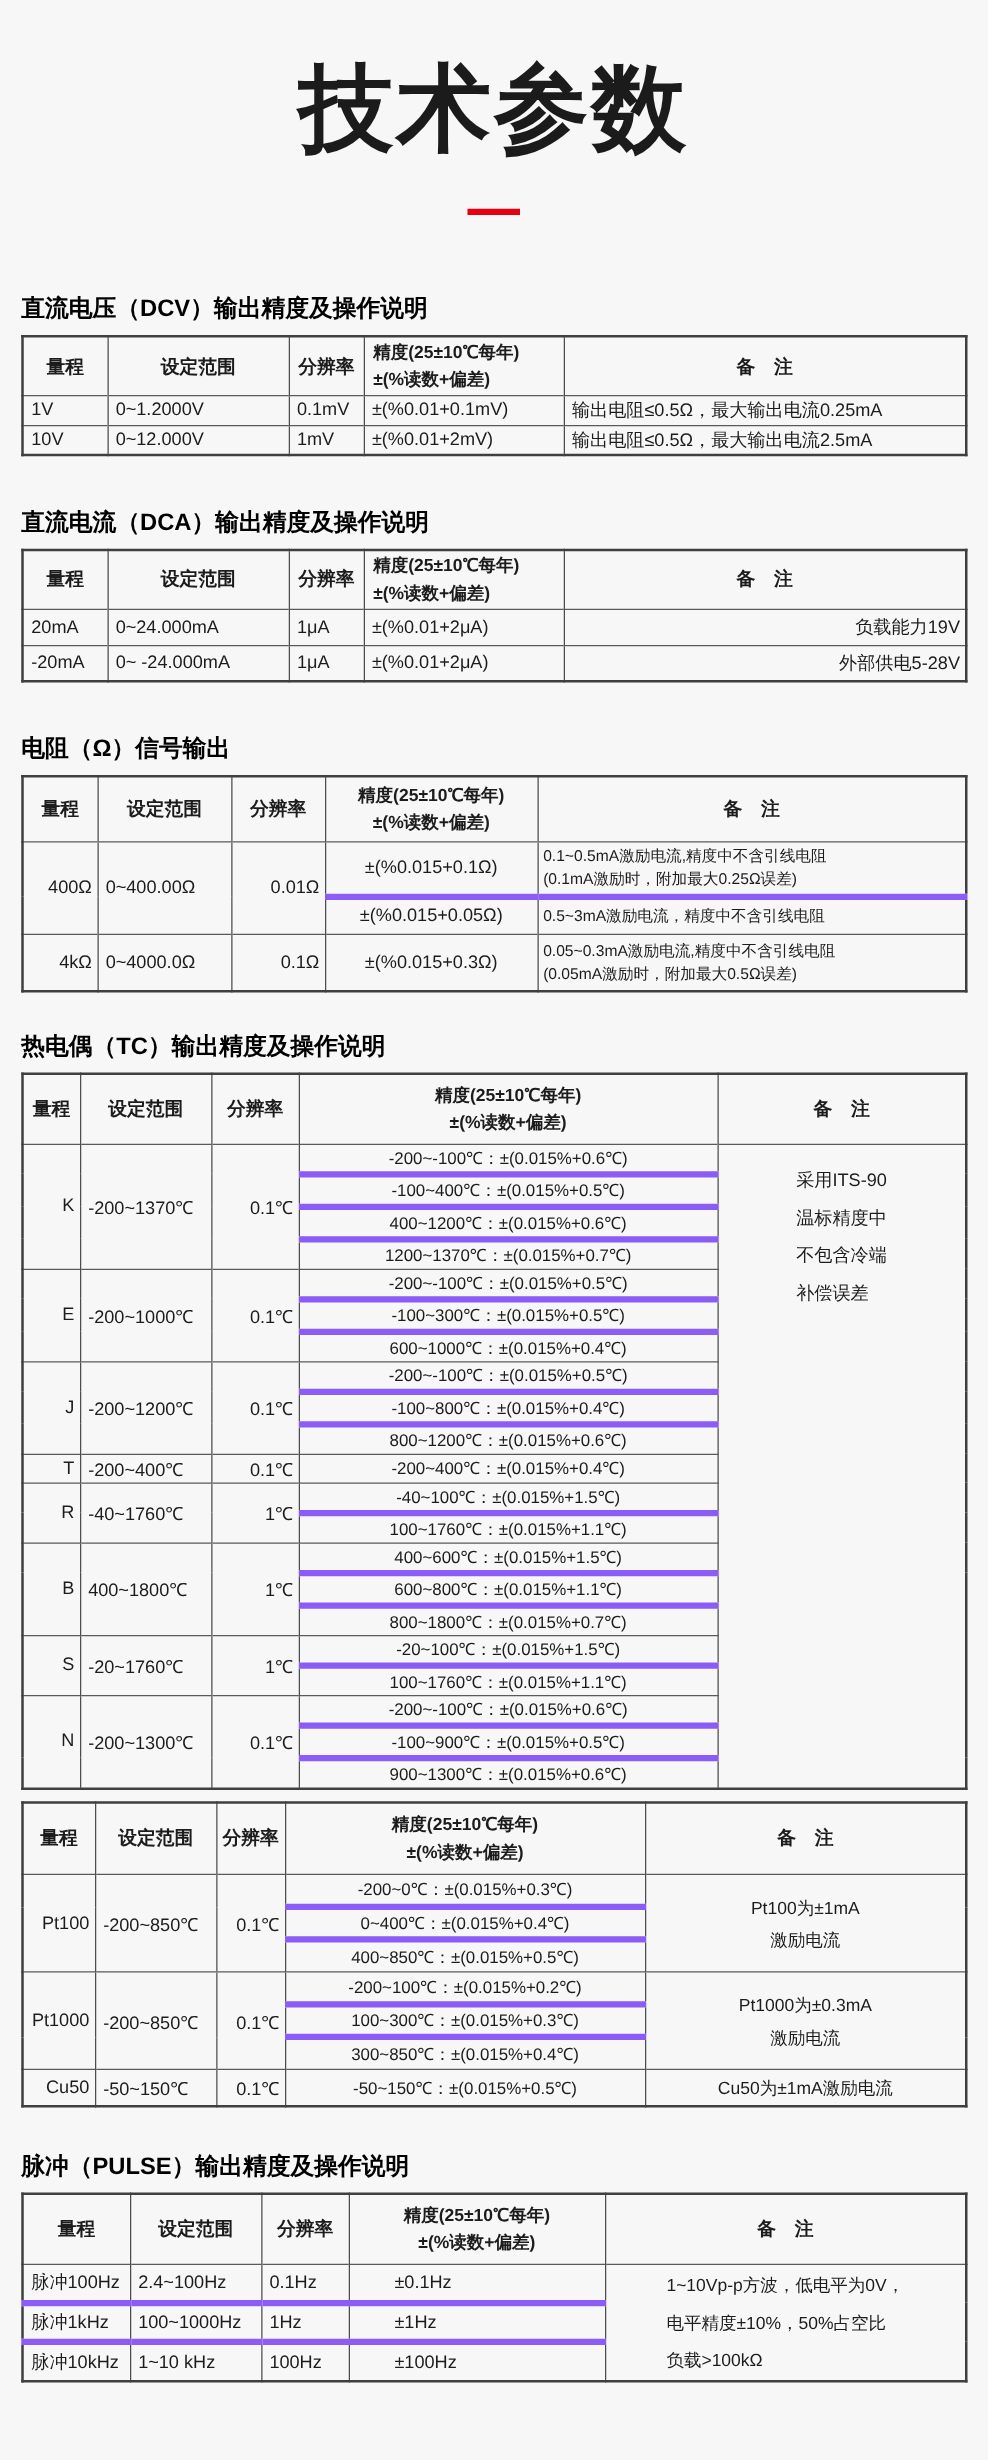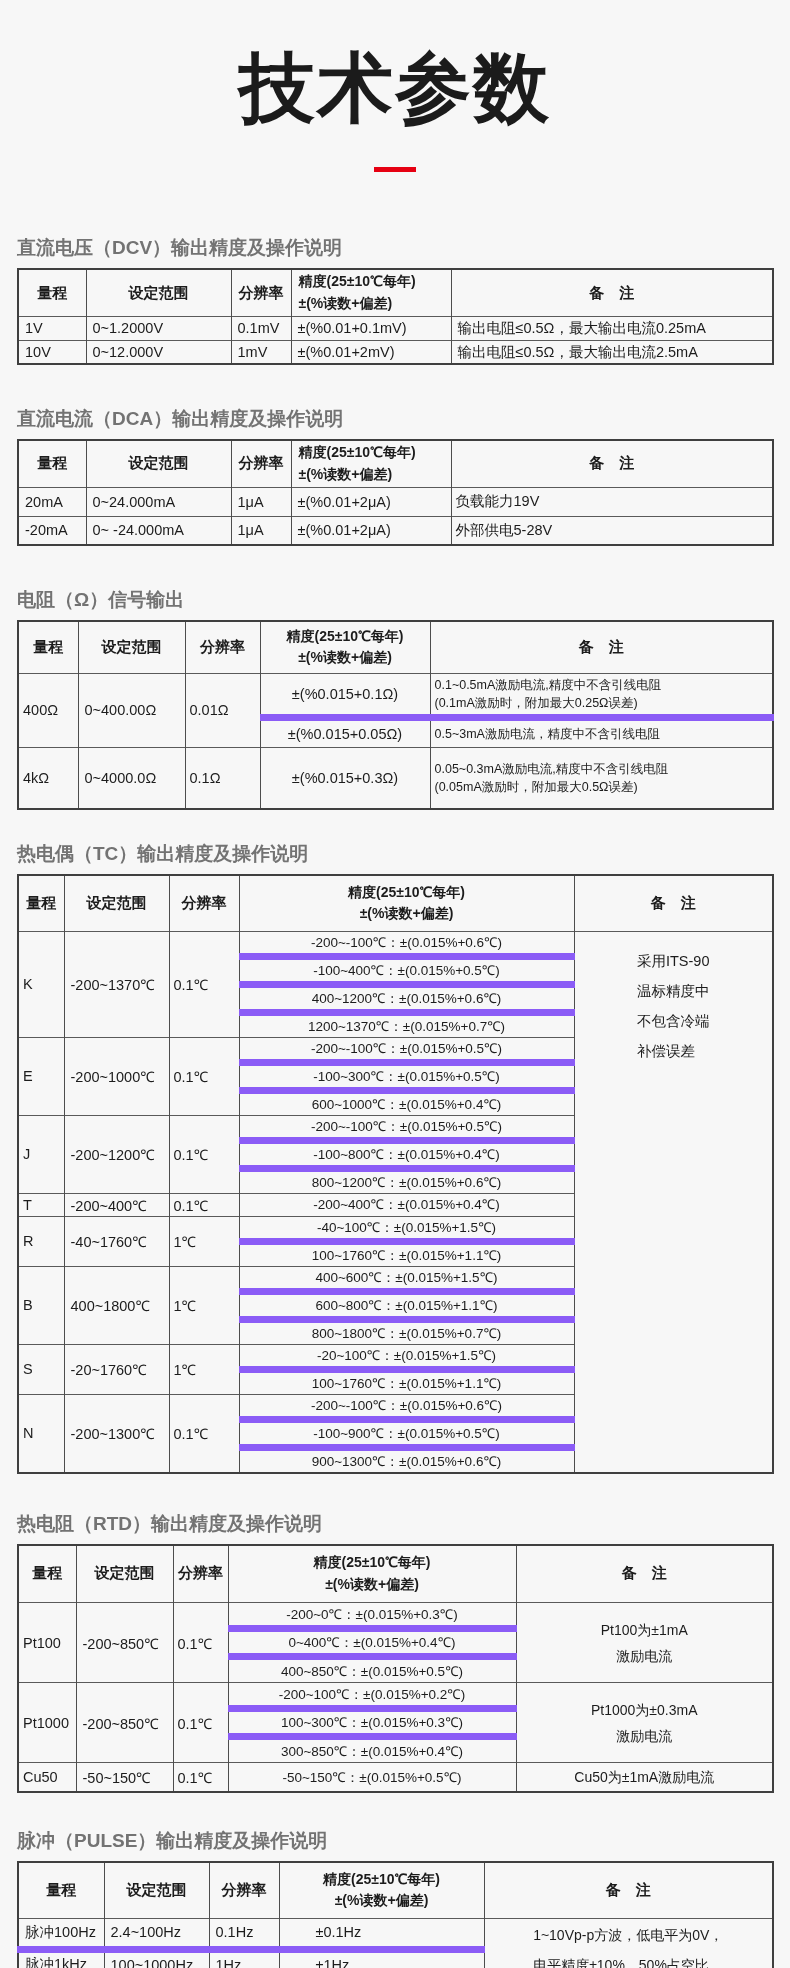--- a/index.html
+++ b/index.html
@@ -4,49 +4,49 @@
 <style>
   * { margin:0; padding:0; box-sizing:border-box; }
   body { background:#f7f7f7; font-family:"Liberation Sans", sans-serif; color:#1c1c1c; }
   .page { position:relative; width:790px; height:1968px; background:#f7f7f7; overflow:hidden; }
 
   .main-title { margin-top:44px; text-align:center; font-size:76px; line-height:1.15;
                 font-weight:900; color:#1b1b1b; letter-spacing:2px; }
   .title-dash { width:42px; height:5px; background:#e60012; margin:36px auto 0; }
 
   .content { padding:0 16px 0 17px; }
-  .sec-title { font-size:19px; font-weight:bold; color:#737373; line-height:23px; }
+  .sec-title { font-size:19px; font-weight:bold; color:#000000; line-height:23px; }
   .mt1{ margin-top:64px; } .mt2{ margin-top:42px; } .mt3{ margin-top:42px; }
   .mt4{ margin-top:32px; } .mt5{ margin-top:38px; } .mt6{ margin-top:36px; }
 
   table { border-collapse:collapse; table-layout:fixed; width:757px; margin-top:9px;
           border:2px solid #3f3f3f; }
   th, td { border-left:1px solid #4d4d4d; border-top:1px solid #5a5a5a;
            padding:1px 4px; font-size:14.5px; vertical-align:middle; }
   th { font-weight:bold; text-align:center; font-size:15px; }
   th.acc-h div { font-size:14px; line-height:1.55; }
-  tr.sub > td { border-top:7px solid #8b5cf6; }
+  tr.sub > td { border-top:5px solid #8b5cf6; }
 
   .t-dcv th, .t-dca th { height:46px; }
   .t-ohm th { height:52px; }
   .t-tc th { height:56px; }
   .t-rtd th { height:58px; }
   .t-pulse th { height:56px; }
 
   .t-dcv tbody tr { height:24px; }
   .t-dca tbody tr { height:29px; }
   .t-tc tbody tr { height:22px; }
   .t-rtd tbody tr { height:26px; }
   .t-pulse tbody tr { height:30px; }
-  .rh44{ height:44px; } .rh30{ height:30px; } .rh46{ height:62px; }
+  .rh44{ height:44px; } .rh30{ height:30px; } .rh46{ height:46px; }
 
   .t-dcv .acc-h, .t-dca .acc-h { text-align:left; padding-left:7px; }
 
   .al { text-align:left; padding-left:6px; }
-  .ac { text-align:left;margin-top:28px; }
+  .ac { text-align:right;margin-top:28px; }
   .t-tc td.c-acc, .t-rtd td.c-acc { text-align:center; font-size:13.5px; }
   .t-pulse td.c-acc { text-align:left; padding-left:36px; }
   .t-ohm td.c-acc { text-align:center; }
 
   .rk-small { font-size:12.5px; line-height:1.45; text-align:left; }
   .rk-center { text-align:center; }
   .rk-lines { display:inline-block; text-align:left; }
   .t-tc td.c-remark { vertical-align:top; padding-top:14px; text-align:center;text-decoration:underline; }
   .t-tc .rk-lines div { line-height:30px; font-size:14.5px; }
   .t-rtd .rk-lines div { line-height:26px; font-size:14px; text-align:center; }
@@ -310,21 +310,20 @@
         </tr>
         <tr class="sub">
             <td class="c-acc">-100~900℃：±(0.015%+0.5℃)</td>
           </tr>
         <tr class="sub">
             <td class="c-acc">900~1300℃：±(0.015%+0.6℃)</td>
           </tr>
       </tbody>
     </table>
 
-    <div class="sec-title mt5">热电阻（RTD）输出精度及操作说明</div>
     <table class="t-rtd">
       <colgroup>
           <col style="width:58px">
           <col style="width:97px">
           <col style="width:55px">
           <col style="width:288px">
           <col>
         </colgroup>
       <thead>
         <tr>

